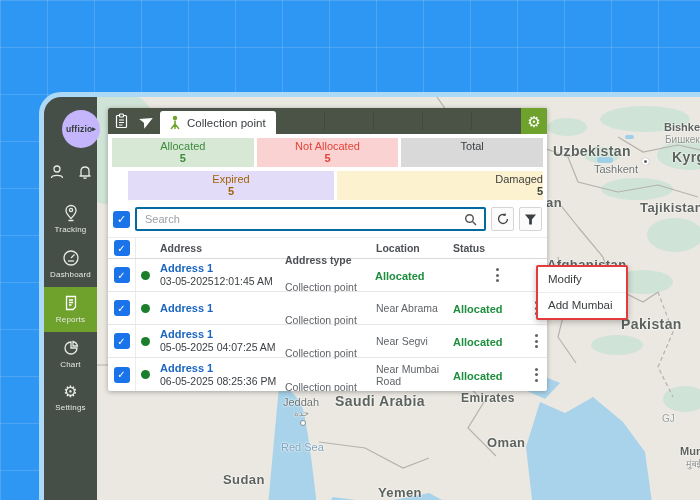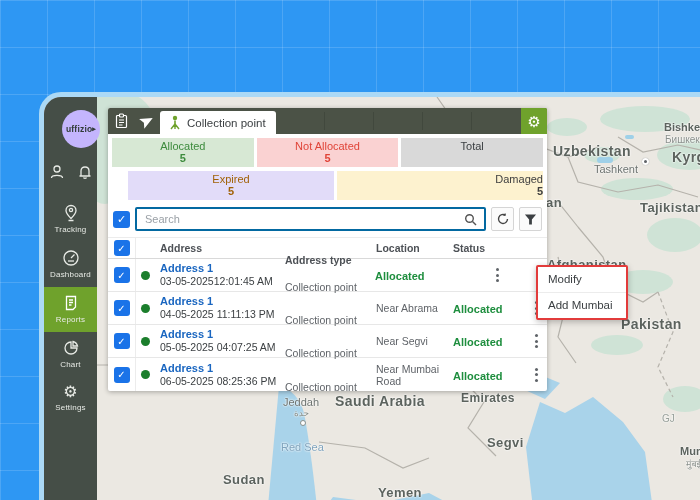--- a/index.html
+++ b/index.html
@@ -210,21 +210,21 @@
     <span class="map-label country big" style="left:575px; top:52px;">Kyrgyzstan</span>
     <span class="map-label country" style="left:543px; top:103px;">Tajikistan</span>
     <span class="map-label country" style="left:376px; top:98px;">Turkmenistan</span>
     <span class="map-label country" style="left:450px; top:160px;">Afghanistan</span>
     <span class="map-label country big" style="left:524px; top:219px;">Pakistan</span>
     <span class="map-label country big" style="left:238px; top:296px;">Saudi Arabia</span>
     <span class="map-label city" style="left:186px; top:299px;">Jeddah</span>
     <span class="map-label city-sub" style="left:197px; top:311px;">حدة</span>
     <span class="map-label sea-label" style="left:184px; top:330px;margin-top:14px;">Red Sea</span>
     <span class="map-label country" style="left:364px; top:294px; font-size:12px;">Emirates</span>
-    <span class="map-label country" style="left:390px; top:338px;">Segvi</span>
+    <span class="map-label country" style="left:390px; top:338px;">Oman</span>
     <span class="map-label country" style="left:83px;  top:375px;margin-left:43px;">Sudan</span>
     <span class="map-label country" style="left:281px; top:388px;">Yemen</span>
     <span class="map-label district" style="left:565px; top:316px;">GJ</span>
     <span class="map-label city" style="left:583px; top:348px; font-weight:bold; color:#5c635e;">Mumbai</span>
     <span class="map-label city-sub" style="left:589px; top:360px;">मुंबई</span>
     <span class="city-dot" style="left:545px; top:61px;"></span>
     <span class="city-ring" style="left:203px; top:323px;"></span>
   </div>
 
   <div class="panel">
@@ -347,21 +347,20 @@
 
     <div class="trow">
       <div class="col-check">
           <div class="cbx small">✓</div>
         </div>
       <div class="col-dot">
           <span class="gdot"></span>
         </div>
       <div class="col-addr">
         <span class="addr-link">Address 1</span>
-        <span class="addr-date">04-05-2025 11:11:13 PM</span>
       </div>
       <div class="col-type cell-txt">Collection point</div>
       <div class="col-loc cell-txt">Near Abrama</div>
       <div class="col-status"><span class="status-ok">Allocated</span></div>
       <div class="col-menu">
           <div class="kebab">
             <i></i>
             <i></i>
             <i></i>
           </div>

